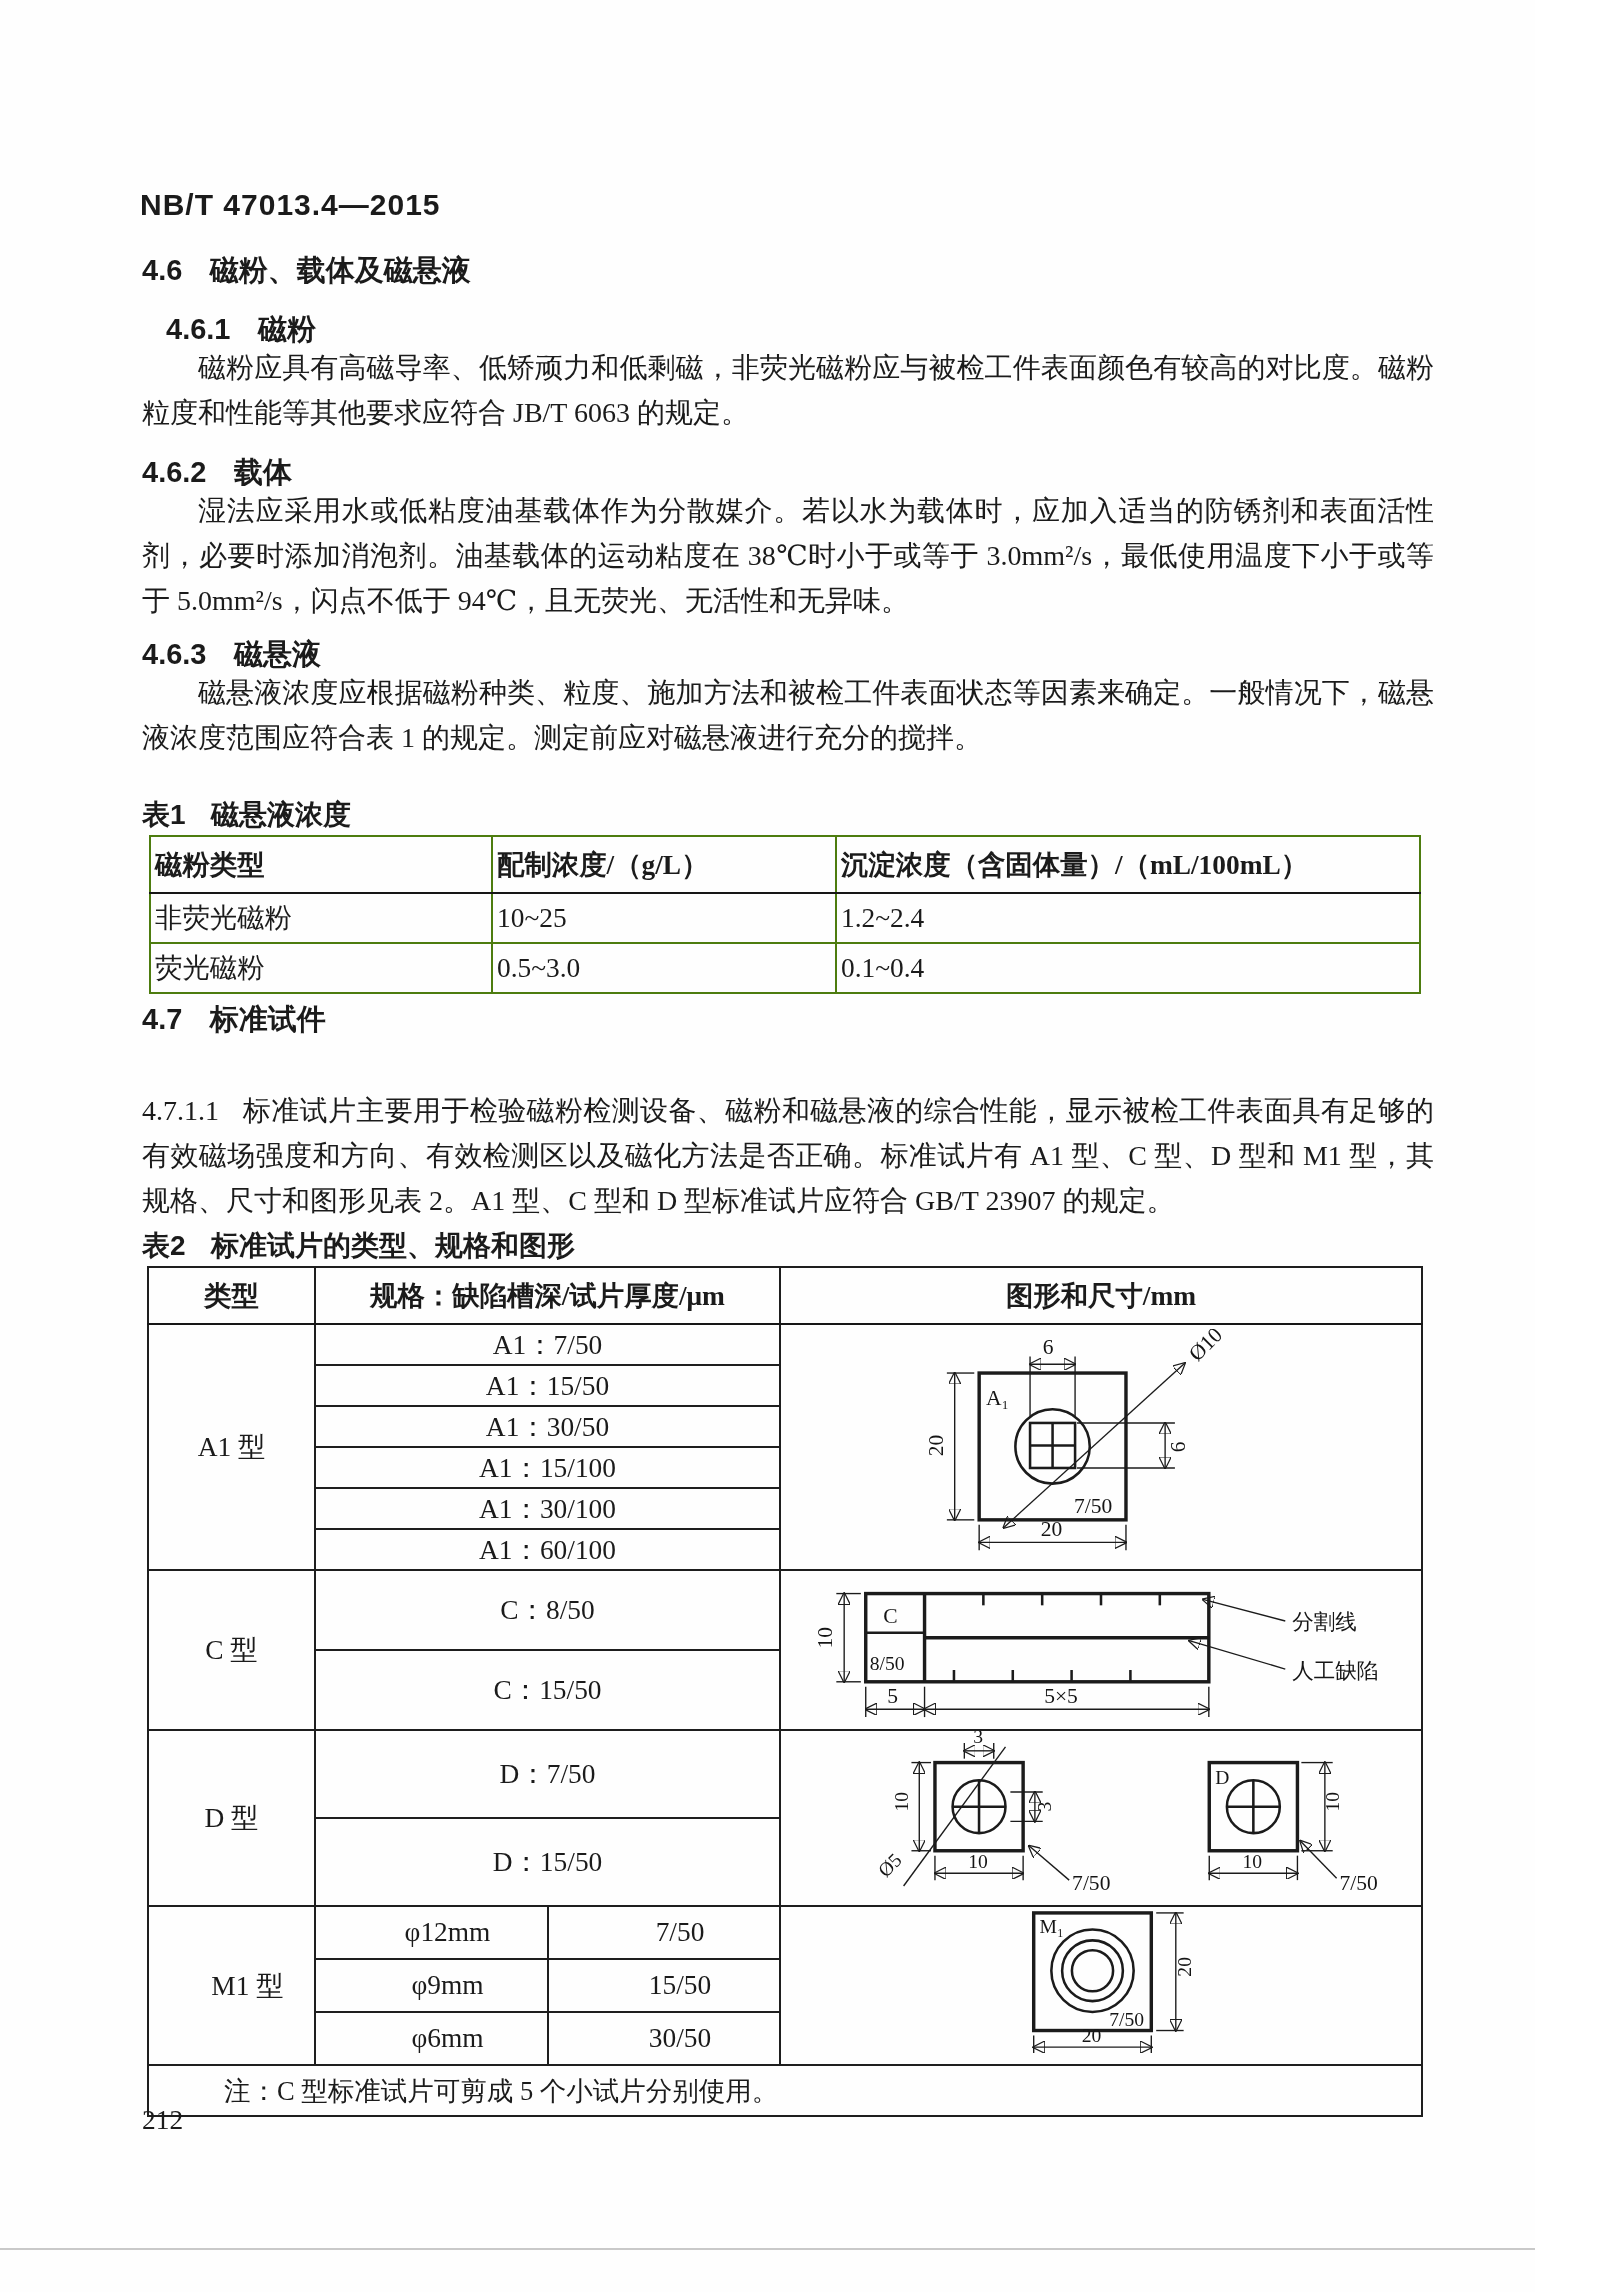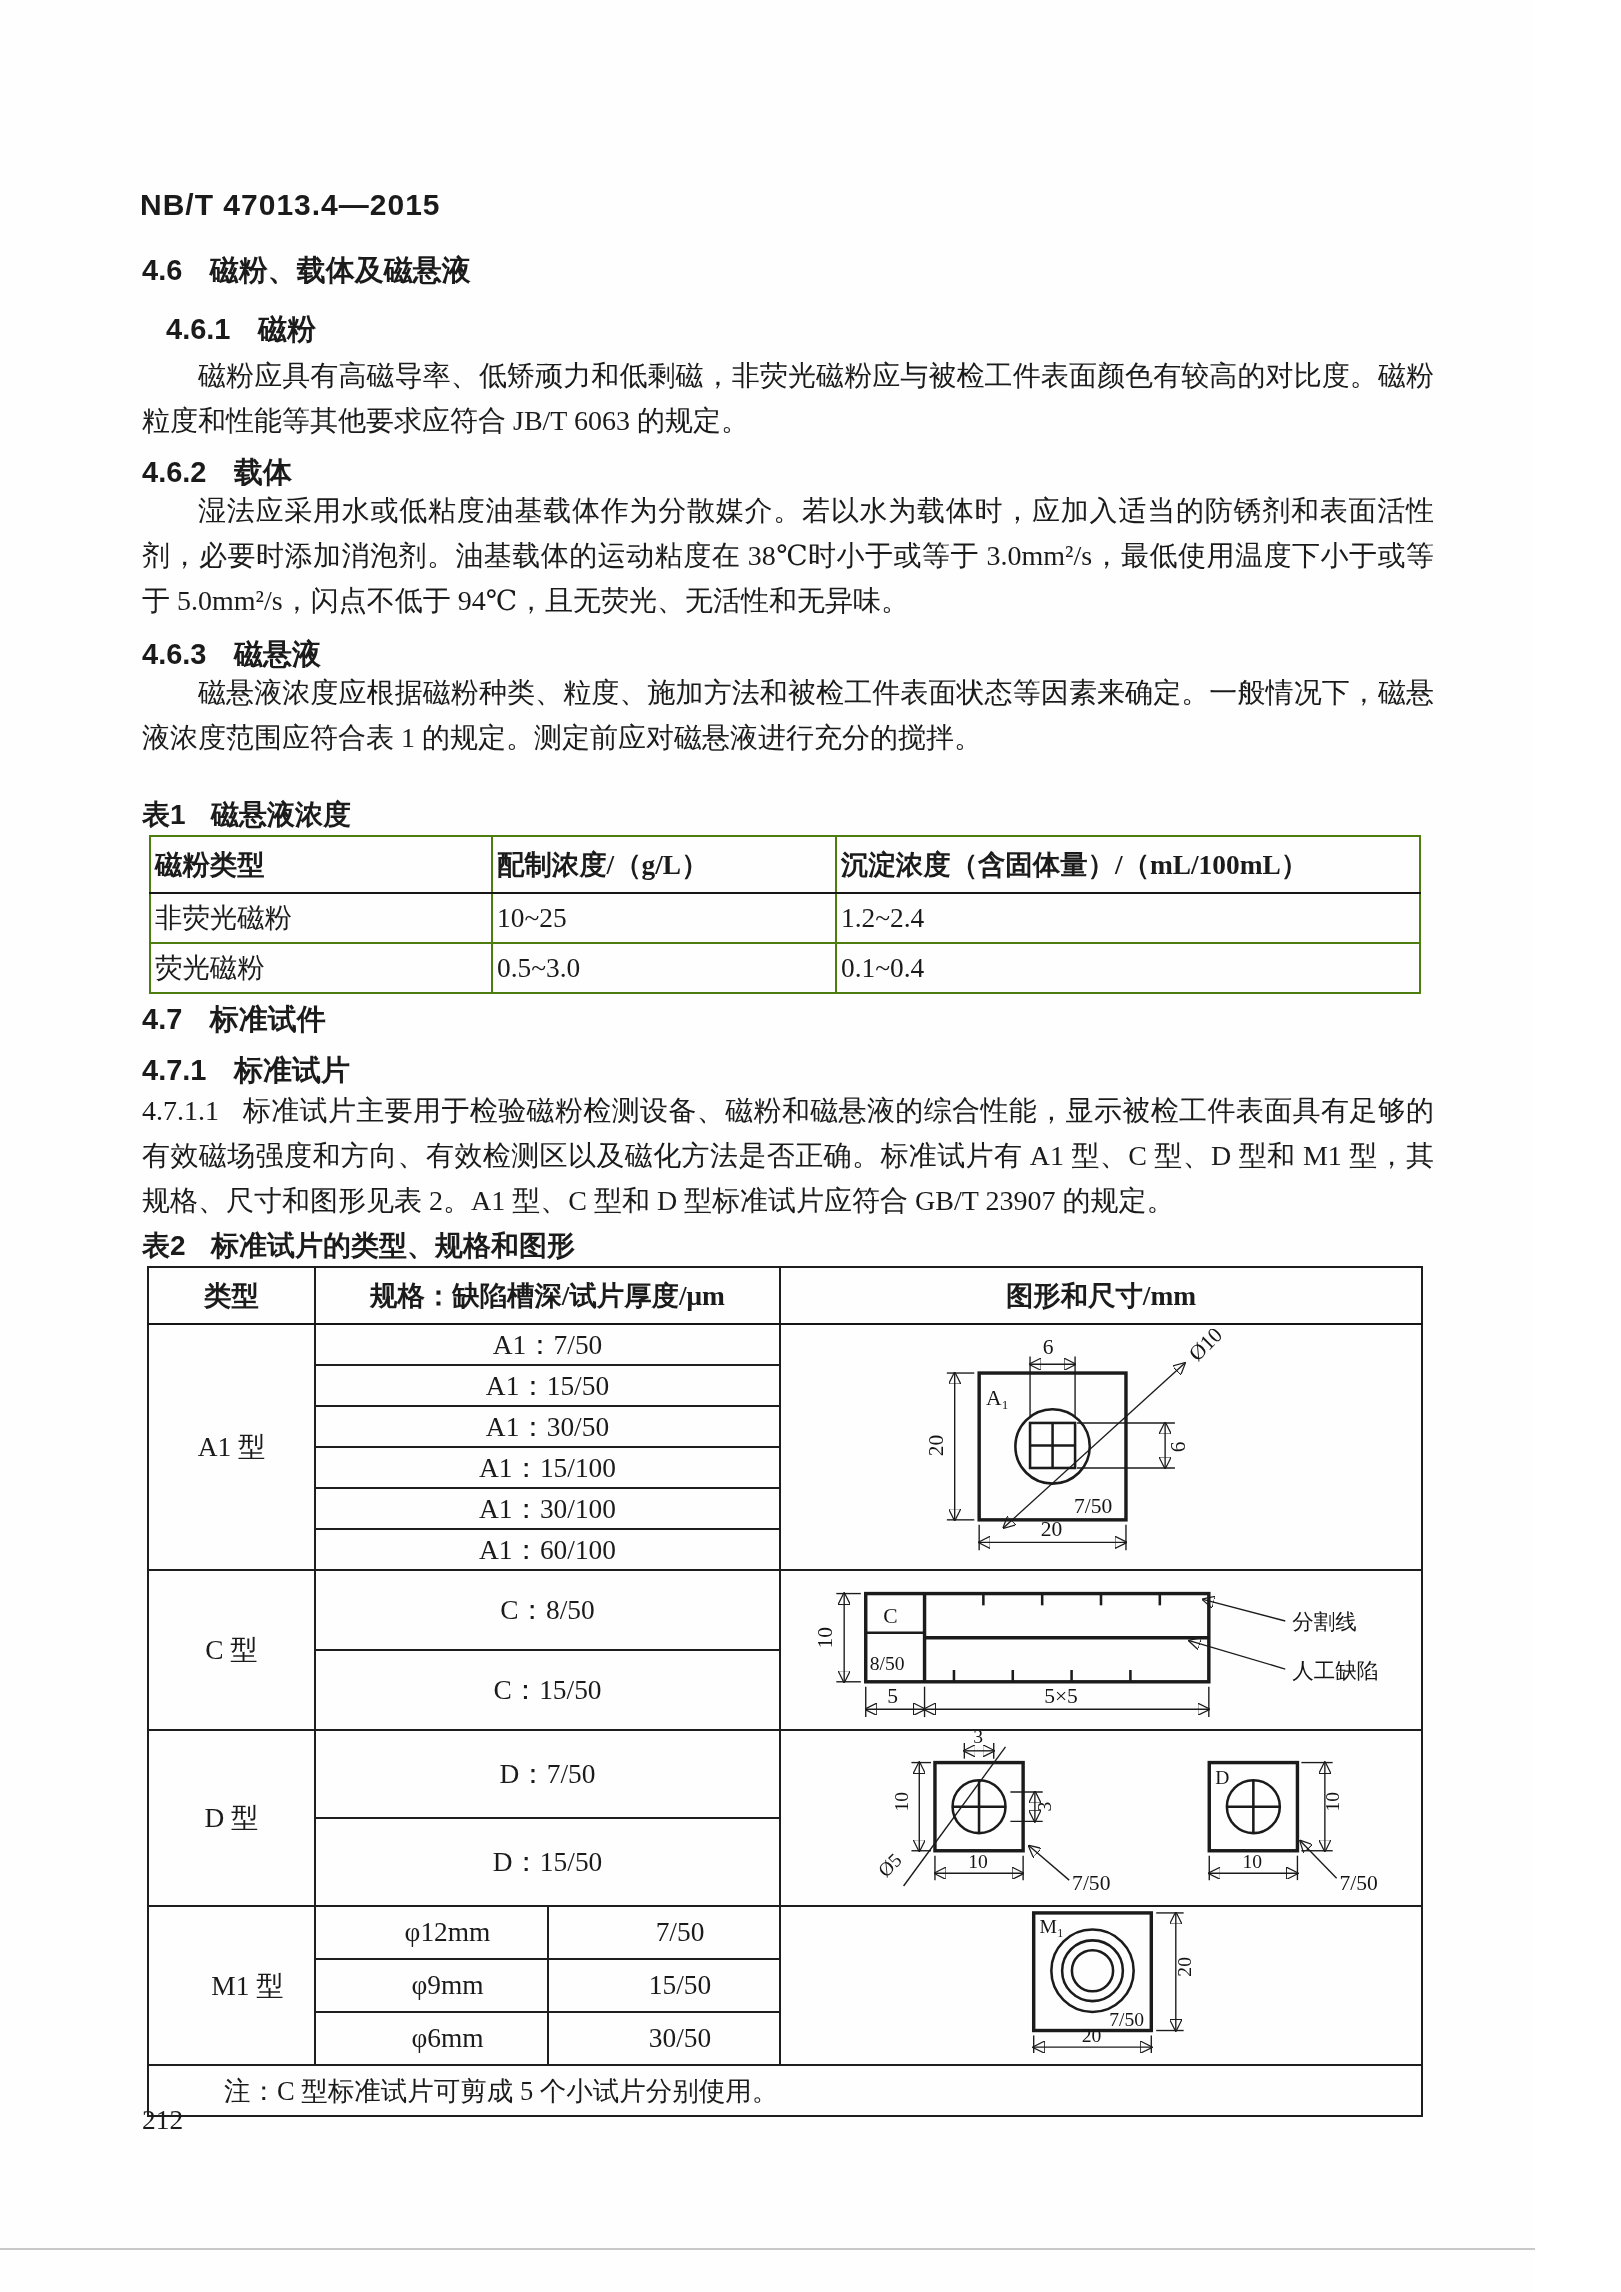--- a/index.html
+++ b/index.html
@@ -76,21 +76,21 @@
   <div class="abs doc-number">NB/T 47013.4—2015</div>
 
   <div class="abs heading" style="top:251px;">
     <span class="num">4.6</span><span>磁粉、载体及磁悬液</span>
   </div>
 
   <div class="abs heading" style="top:310px;margin-left:24px;">
     <span class="num">4.6.1</span><span>磁粉</span>
   </div>
 
-  <div class="abs para indent" style="top:345px;margin-top:8px;">磁粉应具有高磁导率、低矫顽力和低剩磁，非荧光磁粉应与被检工件表面颜色有较高的对比度。磁粉粒度和性能等其他要求应符合 JB/T 6063 的规定。</div>
+  <div class="abs para indent" style="top:345px;">磁粉应具有高磁导率、低矫顽力和低剩磁，非荧光磁粉应与被检工件表面颜色有较高的对比度。磁粉粒度和性能等其他要求应符合 JB/T 6063 的规定。</div>
 
   <div class="abs heading" style="top:453px;">
     <span class="num">4.6.2</span><span>载体</span>
   </div>
 
   <div class="abs para indent" style="top:488px;">湿法应采用水或低粘度油基载体作为分散媒介。若以水为载体时，应加入适当的防锈剂和表面活性剂，必要时添加消泡剂。油基载体的运动粘度在 38℃时小于或等于 3.0mm²/s，最低使用温度下小于或等于 5.0mm²/s，闪点不低于 94℃，且无荧光、无活性和无异味。</div>
 
   <div class="abs heading" style="top:635px;">
     <span class="num">4.6.3</span><span>磁悬液</span>
   </div>
@@ -125,23 +125,20 @@
         <td>0.5~3.0</td>
         <td>0.1~0.4</td>
       </tr>
     </tbody>
   </table>
 
   <div class="abs heading" style="top:1000px;">
     <span class="num">4.7</span><span>标准试件</span>
   </div>
 
-  <div class="abs heading" style="top:1051px;">
-    <span class="num">4.7.1</span><span>标准试片</span>
-  </div>
 
   <div class="abs para" style="top:1088px;">
     <span class="num" style="margin-right:23.5px;">4.7.1.1</span><span>标准试片主要用于检验磁粉检测设备、磁粉和磁悬液的综合性能，显示被检工件表面具有足够的有效磁场强度和方向、有效检测区以及磁化方法是否正确。标准试片有 A1 型、C 型、D 型和 M1 型，其规格、尺寸和图形见表 2。A1 型、C 型和 D 型标准试片应符合 GB/T 23907 的规定。</span>
   </div>
 
   <div class="abs tbl-title" style="top:1227px;">
     <span class="t-label">表2</span><span>标准试片的类型、规格和图形</span>
   </div>
 
   <table class="abs t2">

